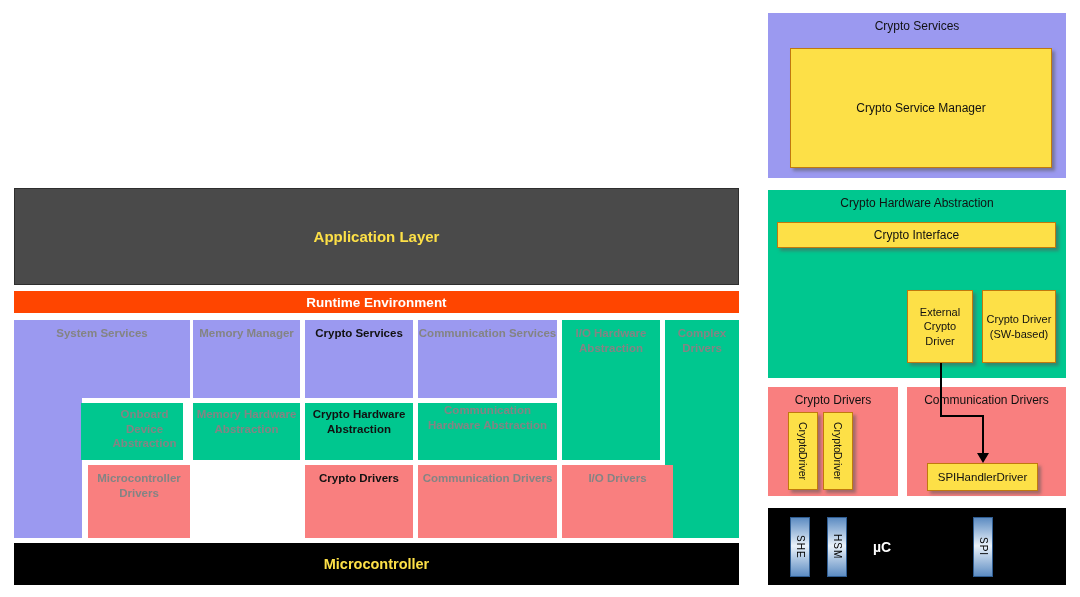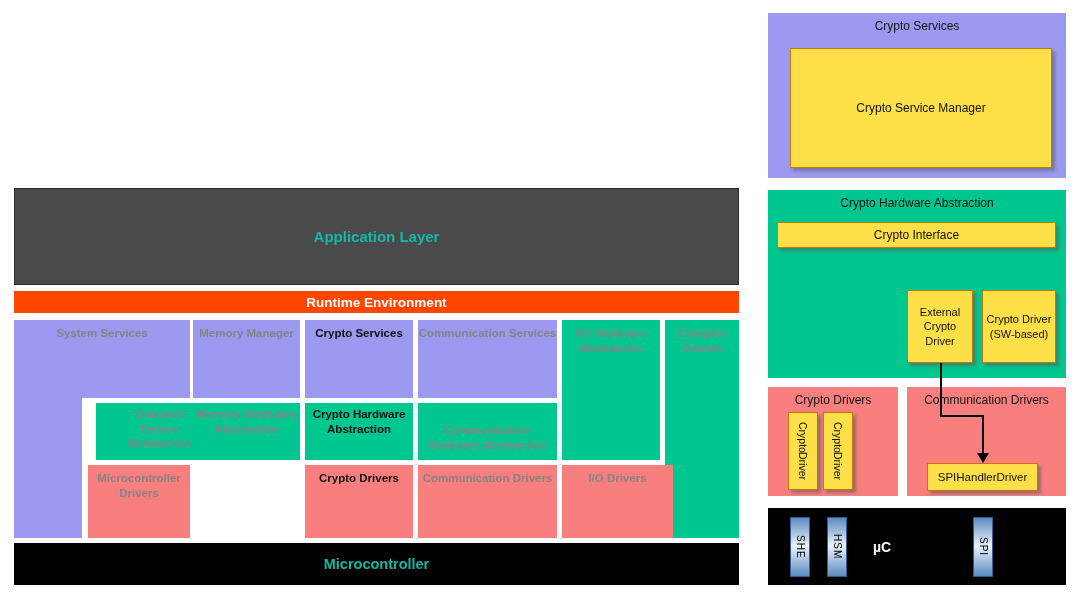--- a/index.html
+++ b/index.html
@@ -19,21 +19,21 @@
   .lbl{
     display:block;width:100%;text-align:center;
     font-weight:bold;font-size:11.5px;line-height:1.28;color:#848484;
     padding-top:6px;
   }
   .lbl.dark{color:#111111;}
   .center-lbl{
     position:absolute;left:0;top:0;width:100%;height:100%;
     display:flex;align-items:center;justify-content:center;text-align:center;
   }
-  .white-bold-lg{color:#14b8a6;font-weight:bold;font-size:15px;}
+  .white-bold-lg{color:#fde047;font-weight:bold;font-size:15px;}
   .white-bold-md{color:#ffffff;font-weight:bold;font-size:13.5px;}
   
   .section-title{
     position:absolute;top:6px;left:0;width:100%;text-align:center;
     font-size:12px;color:#111111;font-weight:normal;
   }
   .orange-box{
     position:absolute;box-sizing:border-box;background:#fde047;
     border:1px solid #C1790D;box-shadow:3px 3px 3px rgba(90,90,90,0.55);
     display:flex;align-items:center;justify-content:center;text-align:center;
@@ -88,34 +88,34 @@
   </div>
 
   <div class="box green" style="left:562px;top:320px;width:98px;height:140px;">
     <span class="lbl">I/O Hardware Abstraction</span>
   </div>
 
   <div class="box green" style="left:665px;top:320px;width:74px;height:218px;">
     <span class="lbl">Complex Drivers</span>
   </div>
 
-  <div class="box green" style="left:96px;top:403px;width:102px;height:57px;padding-left:25px;">
+  <div class="box green" style="left:81px;top:403px;width:102px;height:57px;padding-left:25px;">
     <span class="lbl" style="padding-top:4px;">Onboard Device Abstraction</span>
   </div>
 
   <div class="box green" style="left:193px;top:403px;width:107px;height:57px;">
     <span class="lbl" style="padding-top:4px;">Memory Hardware Abstraction</span>
   </div>
 
   <div class="box green" style="left:305px;top:403px;width:108px;height:57px;">
     <span class="lbl dark" style="padding-top:4px;">Crypto Hardware Abstraction</span>
   </div>
 
   <div class="box green" style="left:418px;top:403px;width:139px;height:57px;">
-    <span class="lbl" style="padding-top:20px;">Communication Hardware Abstraction</span>
+    <span class="lbl" style="padding-top:0;">Communication Hardware Abstraction</span>
   </div>
 
   <div class="box pink" style="left:88px;top:465px;width:102px;height:73px;">
     <span class="lbl" style="overflow-wrap:anywhere;">Microcontroller Drivers</span>
   </div>
 
 
   <div class="box pink" style="left:305px;top:465px;width:108px;height:73px;">
     <span class="lbl dark">Crypto Drivers</span>
   </div>

